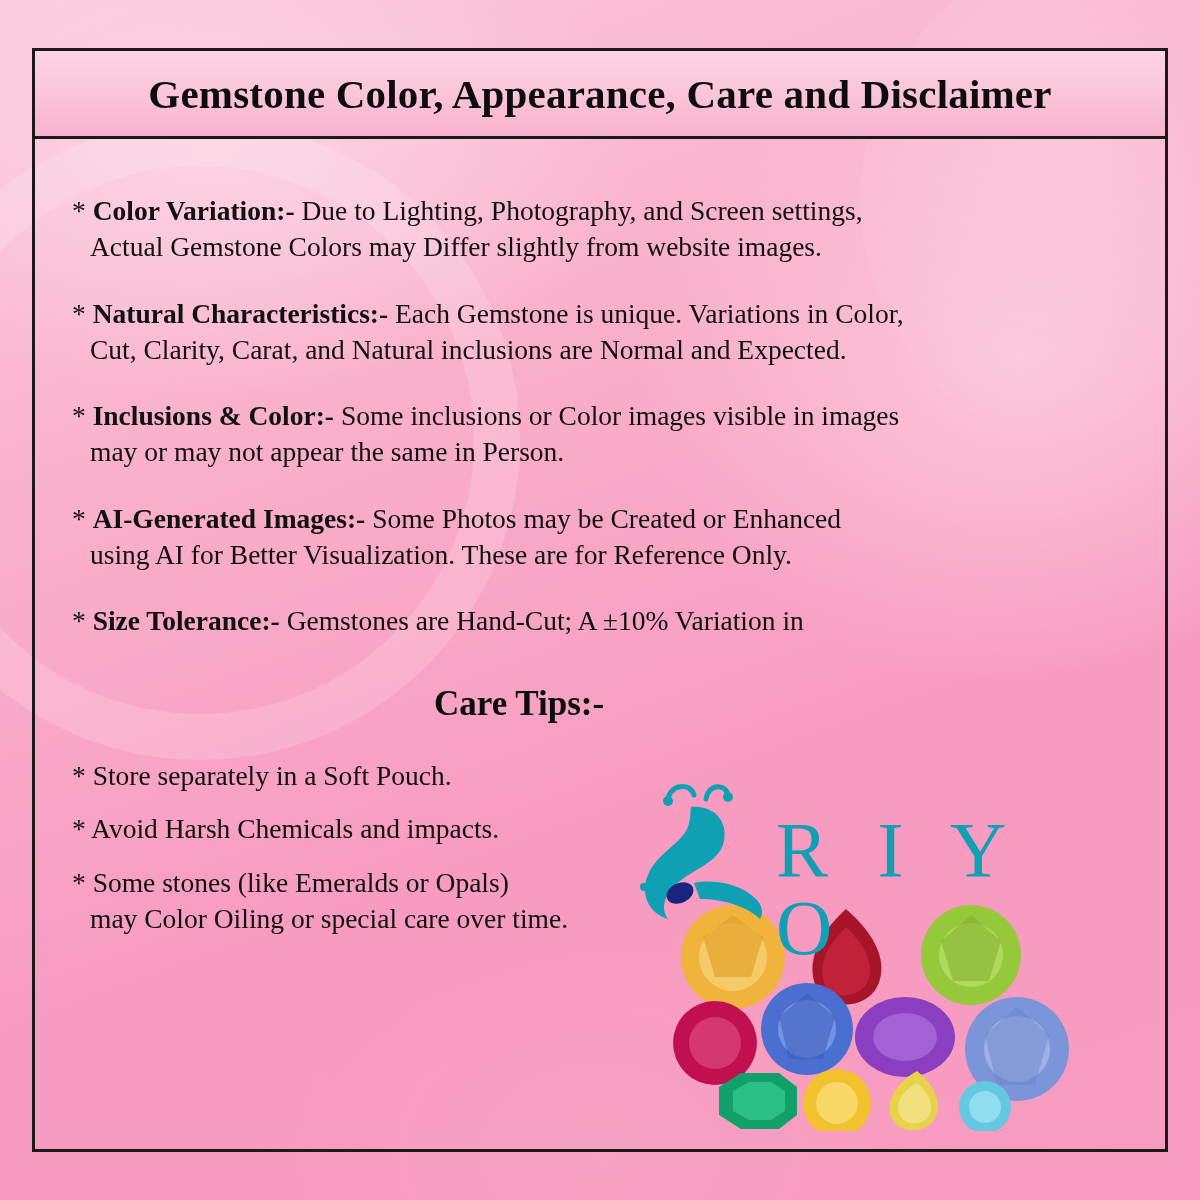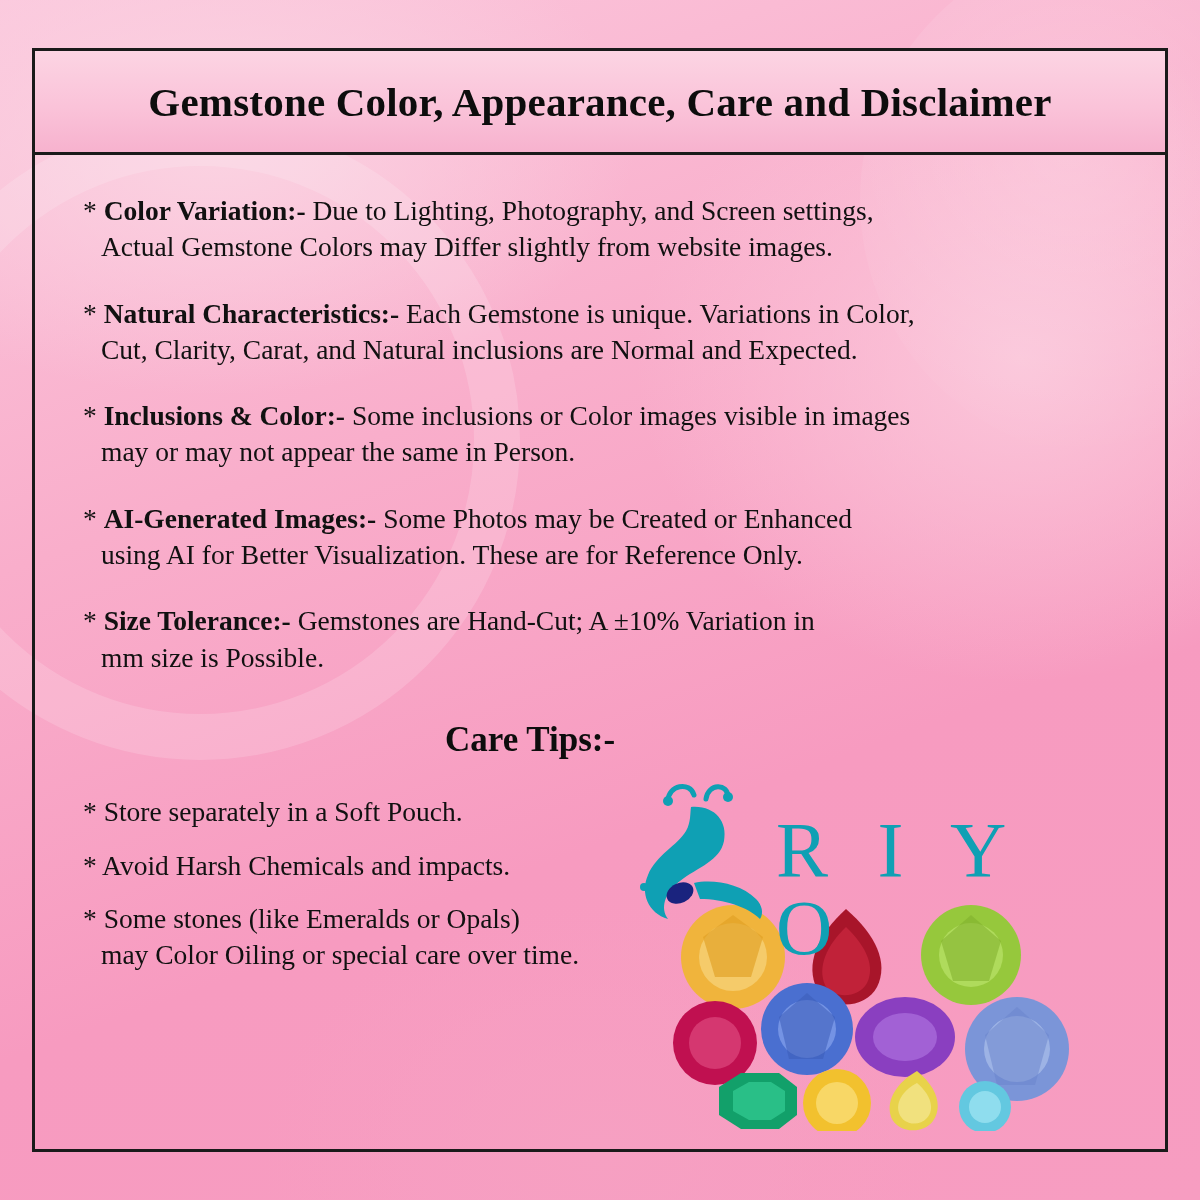--- a/index.html
+++ b/index.html
@@ -54,41 +54,41 @@
     border: 3px solid #1a1a1a;
     box-sizing: border-box;
     z-index: 3;
   }
 
   .title-bar {
     position: absolute;
     left: 0;
     top: 0;
     width: 100%;
-    height: 104px;
+    height: 88px;
     border-bottom: 3px solid #1a1a1a;
     box-sizing: border-box;
     background: linear-gradient(180deg, #fcd4e3 0%, #fac3d9 55%, #f7b2ce 100%);
     display: flex;
     align-items: center;
     justify-content: center;
   }
   .title-bar h1 {
     margin: 0;
     font-size: 41px;
     font-weight: bold;
     letter-spacing: 0.2px;
     color: #0d0d0d;
     text-align: center;
     white-space: nowrap;
   }
 
   .body-area {
     position: absolute;
-    left: 16px;
+    left: 5px;
     top: 112px;
     width: 100%;
     height: 989px;
     padding: 30px 26px 0 26px;
     box-sizing: border-box;
   }
 
   .clause {
     color: #111;
     font-size: 27.5px;
@@ -205,21 +205,20 @@
 
       <div class="clause">
         <span class="star">*</span>
         <span class="lead">AI-Generated Images:-</span><span> Some Photos may be Created or Enhanced</span>
         <span class="cont">using AI for Better Visualization. These are for Reference Only.</span>
       </div>
 
       <div class="clause">
         <span class="star">*</span>
         <span class="lead">Size Tolerance:-</span><span> Gemstones are Hand-Cut; A ±10% Variation in</span>
-        <span class="cont">mm size is Possible.</span>
       </div>
 
       <div class="care-line">
         <div class="care-tips">Care Tips:-</div>
       </div>
 
       <div class="tips">
         <div class="tip">
           <span>*</span>
           <span>Store separately in a Soft Pouch.</span>

